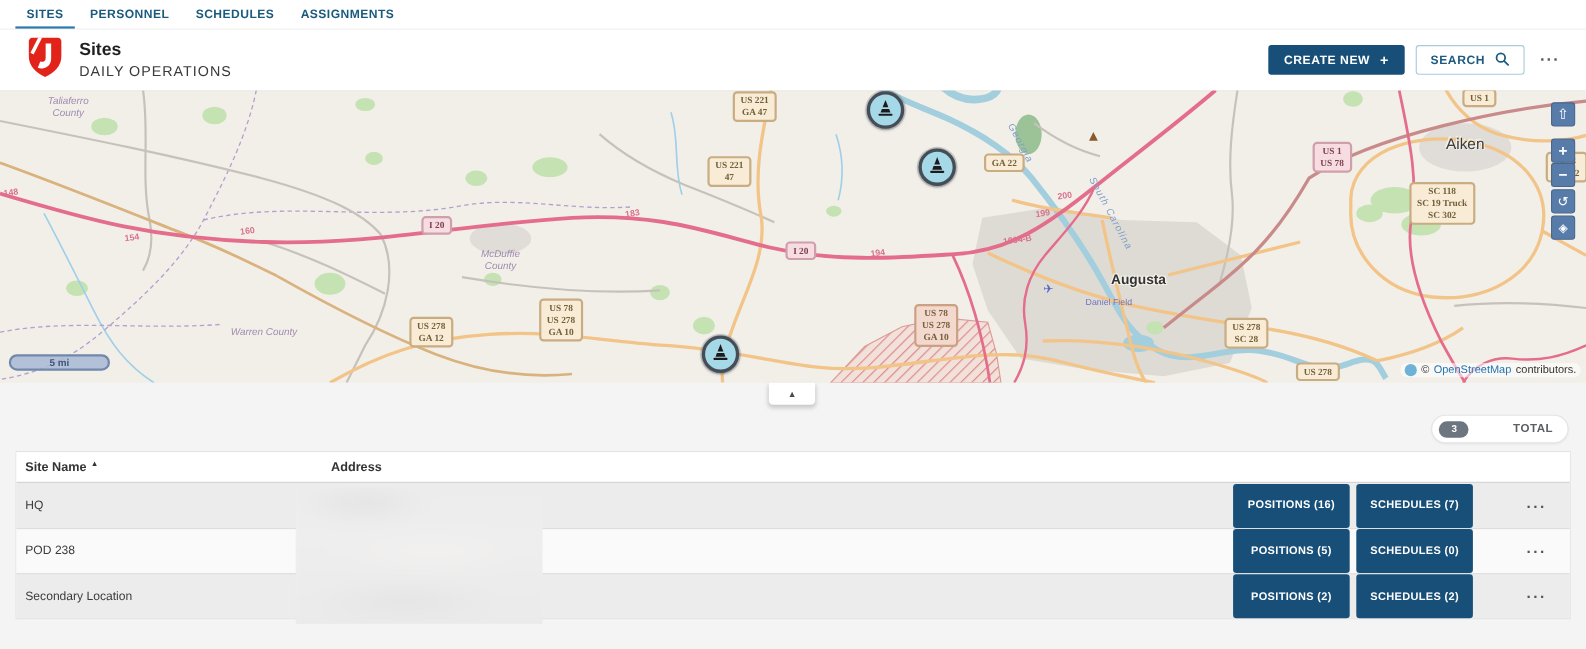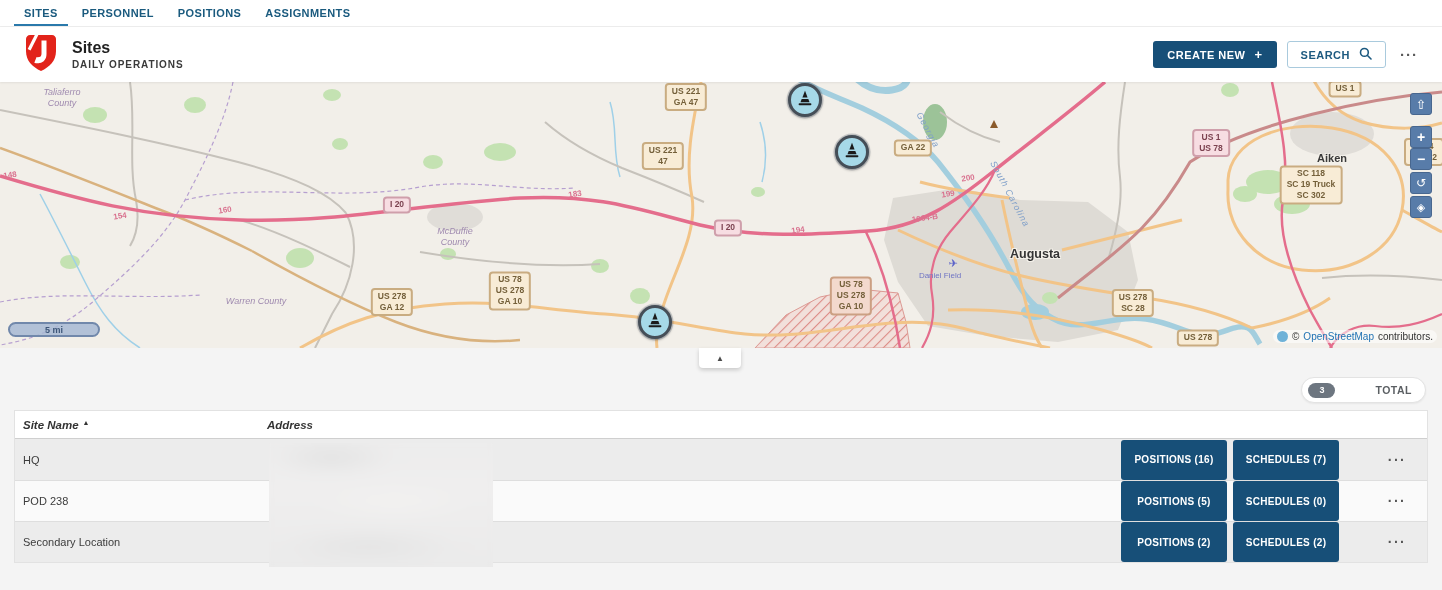--- a/index.html
+++ b/index.html
@@ -15,36 +15,36 @@
   }
   
   .nav{height:27px;background:#fff;display:flex;align-items:stretch;padding-left:12px;border-bottom:1px solid #ededed;}
   .tab{position:relative;display:flex;align-items:center;padding:0 12px;cursor:pointer;}
   .tab-label{font-size:11px;font-weight:bold;letter-spacing:.4px;color:var(--tab-blue);}
   .tab.active::after{content:"";position:absolute;left:2px;right:2px;bottom:0;height:2px;background:var(--underline-blue);}
   
   .header{height:55px;background:#fff;display:flex;align-items:center;padding:0 20px 0 26px;box-shadow:0 1px 2px rgba(0,0,0,.07);position:relative;z-index:20;}
   .titles{margin-left:16px;}
   .page-title{font-size:16px;font-weight:bold;color:#1f1f1f;line-height:1.1;}
-  .page-subtitle{font-size:10px;font-weight:bold;color:#3a3a3a;letter-spacing:.9px;margin-top:2px;}
+  .page-subtitle{font-size:13px;font-weight:normal;color:#3a3a3a;letter-spacing:.9px;margin-top:2px;}
   .header-actions{margin-left:auto;display:flex;align-items:center;gap:10px;}
   .btn-primary{display:flex;align-items:center;gap:9px;background:var(--navy);color:#fff;border:none;border-radius:3px;height:27px;padding:0 14px;font-size:11px;font-weight:bold;letter-spacing:.5px;cursor:pointer;font-family:inherit;}
   .btn-primary .plus{font-size:13px;font-weight:bold;line-height:1;}
   .btn-outline{display:flex;align-items:center;gap:9px;background:#fff;border:1px solid #a9cadd;border-radius:3px;height:27px;padding:0 13px;font-size:11px;font-weight:bold;letter-spacing:.5px;color:#1d5a80;cursor:pointer;font-family:inherit;}
   .more-btn{background:none;border:none;color:#5a5a5a;font-size:15px;font-weight:bold;letter-spacing:1px;cursor:pointer;padding:0 4px;line-height:1;font-family:inherit;}
   
   .map{position:absolute;top:82px;left:0;width:1442px;height:266px;background:var(--map-land);overflow:hidden;}
   .map svg.roads{position:absolute;inset:0;}
   .layer{position:absolute;inset:0;pointer-events:none;}
-  .shield{position:absolute;transform:translate(-50%,-50%);background:#f8ecd6;border:2px solid #c9ac81;border-radius:4px;padding:1px 5px;font-size:8.5px;font-weight:bold;color:#74603a;text-align:center;line-height:1.3;white-space:nowrap;z-index:4;}
+  .shield{position:absolute;transform:translate(-50%,-50%);background:#f8ecd6;border:2px solid #c9ac81;border-radius:4px;padding:1px 5px;font-size:8.5px;font-weight:bold;color:#74603a;text-align:center;line-height:1.3;white-space:nowrap;z-index:4;font-family:Liberation Serif, serif;}
   .shield.pink{background:#f7dde2;border-color:#cf9fab;color:#7c4250;}
   .shield.tint{background:#f3d9cd;border-color:#cba083;}
   .map-label{position:absolute;transform:translate(-50%,-50%);white-space:nowrap;z-index:5;}
   .map-label.city{font-size:12.5px;font-weight:bold;color:#343434;text-shadow:-1px -1px 0 #f4f1ea,1px -1px 0 #f4f1ea,-1px 1px 0 #f4f1ea,1px 1px 0 #f4f1ea;}
-  .map-label.city-small{font-size:11px;font-weight:700;color:#3a3a3a;text-shadow:-1px -1px 0 #f4f1ea,1px 1px 0 #f4f1ea;margin-top:28px;}
+  .map-label.city-small{font-size:14px;font-weight:400;color:#3a3a3a;text-shadow:-1px -1px 0 #f4f1ea,1px 1px 0 #f4f1ea;}
   .map-label.county{font-size:9px;font-style:italic;color:#a08bb0;white-space:normal;width:64px;text-align:center;line-height:1.25;}
   .map-label.water{font-size:9px;font-style:italic;color:#7f9fc9;letter-spacing:1px;}
   .map-label.place{font-size:8px;color:#6f74c4;}
   .map-label.plane{font-size:11px;color:#5b62c9;}
   .mile{position:absolute;font-size:8px;font-weight:bold;color:#d9728f;transform:translate(-50%,-50%) rotate(-8deg);z-index:3;}
   .marker{position:absolute;width:34px;height:34px;border-radius:50%;background:var(--marker-fill);border:3px solid #454e57;transform:translate(-50%,-50%);display:flex;align-items:center;justify-content:center;box-shadow:0 0 0 1.5px rgba(120,130,140,.35),0 1px 3px rgba(0,0,0,.35);z-index:8;cursor:pointer;}
   .ctl-layer{position:absolute;inset:0;pointer-events:none;z-index:10;}
   .map-ctl{position:absolute;right:10px;width:22px;height:22px;background:#587ca9;border:1px solid #48678f;border-radius:3px;color:#fff;display:flex;align-items:center;justify-content:center;font-size:13px;cursor:pointer;pointer-events:auto;padding:0;font-family:inherit;}
   .map-ctl:nth-child(1){top:11px;}
   .map-ctl:nth-child(2){top:44px;font-size:14px;font-weight:bold;}
@@ -57,24 +57,24 @@
   .attr-link{color:var(--link-blue);cursor:pointer;}
   
   .collapse-handle{position:absolute;left:699px;top:348px;width:42px;height:20px;background:#fff;border:none;border-radius:0 0 4px 4px;box-shadow:0 2px 4px rgba(0,0,0,.18);display:flex;align-items:center;justify-content:center;font-size:8px;color:#4a4a4a;cursor:pointer;z-index:15;font-family:inherit;}
   
   .total-pill{position:absolute;top:377px;right:16px;height:26px;background:#fff;border:1px solid #e3e3e3;border-radius:14px;display:flex;align-items:center;gap:8px;padding:0 13px 0 6px;box-shadow:0 1px 2px rgba(0,0,0,.06);z-index:15;}
   .total-count{background:#6d7680;color:#fff;font-size:9px;font-weight:bold;border-radius:8px;min-width:27px;height:15px;display:flex;align-items:center;justify-content:center;}
   .total-label{font-size:10.5px;font-weight:bold;color:#5b5f63;letter-spacing:.5px;margin-left:32px;}
   
   .table-card{position:absolute;top:410px;left:14px;right:14px;background:#fff;border:1px solid #e2e2e2;z-index:14;}
   .thead{display:flex;height:28px;align-items:center;border-bottom:1px solid #cfcfcf;background:#fff;}
-  .th{font-size:11.5px;font-weight:bold;color:#333;font-style:italic;}
+  .th{font-size:11.5px;font-weight:bold;color:#333;}
   .col-name{flex:0 0 252px;padding-left:8px;display:flex;align-items:center;gap:4px;cursor:pointer;}
   .sort-icon{font-size:7px;color:#333;position:relative;top:-2px;}
-  .col-address{flex:1;}
+  .col-address{flex:1;margin-left:34px;}
   .trow{display:flex;height:41px;align-items:center;border-top:1px solid #dedede;}
   .trow:first-of-type{border-top:none;}
   .trow:nth-of-type(odd){background:#ececec;}
   .trow:nth-of-type(even){background:#fafafa;}
   .cell-name{flex:0 0 252px;padding-left:8px;font-size:11px;color:#3c3c3c;}
   .cell-address{flex:1;}
   .row-actions{display:flex;align-items:center;gap:6px;padding-right:12px;}
   .btn-row{background:var(--navy);color:#fff;border:none;border-radius:3px;height:40px;min-width:106px;padding:0 12px;font-size:10px;font-weight:bold;letter-spacing:.3px;cursor:pointer;font-family:inherit;}
   .row-more{background:none;border:none;color:#555;font-size:14px;font-weight:bold;letter-spacing:1.5px;margin-left:34px;cursor:pointer;width:36px;font-family:inherit;}
   .redaction{position:absolute;left:254px;top:32px;width:224px;height:124px;overflow:hidden;z-index:16;background:#ececec;}
@@ -89,21 +89,21 @@
 <body>
 
 <nav class="nav" id="nav-tabs">
     <div class="tab active">
       <span class="tab-label">SITES</span>
     </div>
     <div class="tab">
       <span class="tab-label">PERSONNEL</span>
     </div>
     <div class="tab">
-      <span class="tab-label">POSITIONS</span>
+      <span class="tab-label">SCHEDULES</span>
     </div>
     <div class="tab">
       <span class="tab-label">ASSIGNMENTS</span>
     </div>
   </nav>
 
 <header class="header">
   <span>
     <svg width="30" height="36" viewBox="0 0 30 36">
       <path d="M4 0 H26 C28.2 0 30 1.8 30 4 V16 C30 26 23.5 32 15 36 C6.5 32 0 26 0 16 V4 C0 1.8 1.8 0 4 0 Z" fill="#e2231a"></path>
@@ -279,28 +279,28 @@
       <div class="shield tan" style="left: 1198px; top: 256px;">
         <div>US 278</div>
       </div>
       <div class="shield tan" style="left: 1424px; top: 70px;">
         <div>SC 4</div>
         <div>SC302</div>
       </div>
     </div>
   <div class="layer" id="label-layer">
       <div class="map-label county" style="left: 62px; top: 16px;">Taliaferro County</div>
-      <div class="map-label county" style="left: 256px; top: 220px;">Warren County</div>
+      <div class="map-label county" style="left: 240px; top: 220px;">Warren County</div>
       <div class="map-label county" style="left: 455px; top: 155px;">McDuffie County</div>
       <div class="map-label city" style="left: 1035px; top: 172px;">Augusta</div>
       <div class="map-label city-small" style="left: 1332px; top: 48px;">Aiken</div>
       <div class="map-label water" style="left: 928px; top: 48px; transform: translate(-50%, -50%) rotate(62deg);">Georgia</div>
       <div class="map-label water" style="left: 1010px; top: 112px; transform: translate(-50%, -50%) rotate(62deg);">South Carolina</div>
       <div class="map-label plane" style="left: 953px; top: 181px;">✈</div>
-      <div class="map-label place" style="left: 940px; top: 193px;">Daniel Field</div>
+      <div class="map-label place" style="left: 1008px; top: 193px;">Daniel Field</div>
     </div>
   <div class="layer" id="mile-layer">
       <span class="mile" style="left: 10px; top: 93px;">148</span>
       <span class="mile" style="left: 120px; top: 134px;">154</span>
       <span class="mile" style="left: 225px; top: 128px;">160</span>
       <span class="mile" style="left: 575px; top: 112px;">183</span>
       <span class="mile" style="left: 798px; top: 148px;">194</span>
       <span class="mile" style="left: 948px; top: 112px;">199</span>
       <span class="mile" style="left: 968px; top: 96px;">200</span>
       <span class="mile" style="left: 925px; top: 136px;">1964-B</span>

